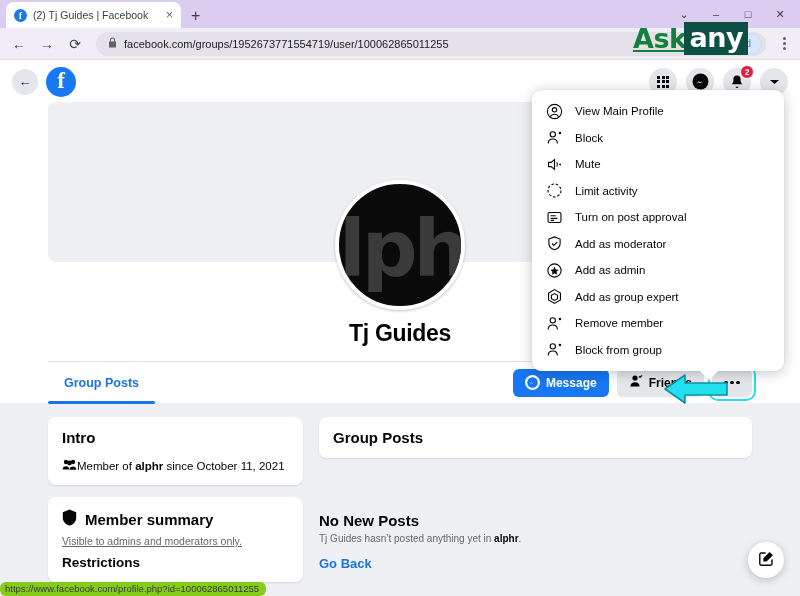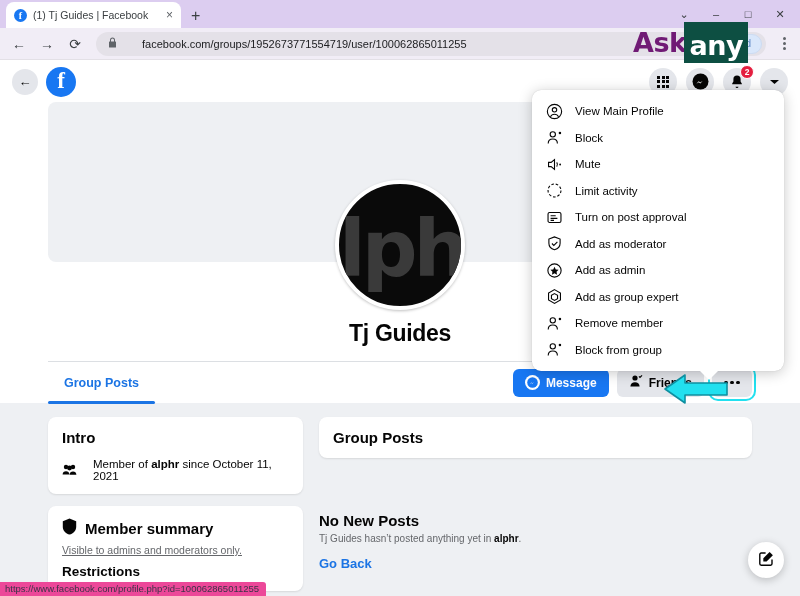--- a/index.html
+++ b/index.html
@@ -55,21 +55,21 @@
     position: relative;
   }
   .nav-btn {
     width: 26px; height: 26px; border-radius: 50%;
     display: flex; align-items: center; justify-content: center;
     font-size: 14px; color: #3c4043;
   }
   .omnibox {
     flex: 1 1 auto; height: 24px; background: #e4e1e8;
     border-radius: 13px; display: flex; align-items: center;
-    gap: 25px; padding: 0 12px; margin: 0 6px;
+    gap: 7px; padding: 0 12px; margin: 0 6px;
     position: relative;
   }
   .lock-icon { font-size: 9px; color: #5f6368; }
   .url-text { font-size: 11px; color: #202124; white-space: nowrap; overflow: hidden; }
   .paused-pill {
     position: absolute; right: 4px; top: 2px;
     height: 20px; padding: 0 10px; border-radius: 11px;
     background: #d9e7fb; color: #5a85c4;
     font-size: 10px; display: flex; align-items: center;
     border: 1px solid #cddcf2;
@@ -79,24 +79,24 @@
 
   
   .watermark {
     position: absolute; right: 52px; top: 22px;
     display: flex; align-items: center;
     font-family: "DejaVu Sans", sans-serif;
     font-size: 27px; font-weight: 700;
     letter-spacing: -0.5px;
     z-index: 60; pointer-events: none;
   }
-  .wm-ask { color: #701a75; -webkit-text-stroke: 0px; }
+  .wm-ask { color: #15803d; text-decoration: underline; -webkit-text-stroke: 0px; }
   .wm-any {
     background: #0d4f42; color: #ffffff;
-    padding: 8px 5px 2px 5px; margin-left: -2px;
+    padding: 0px 5px 2px 5px; margin-left: -2px;
   }
 
   
   .viewport {
     position: absolute; top: 61px; left: 0;
     width: 800px; height: 535px;
     background: #ffffff;
     overflow: hidden;
   }
 
@@ -216,21 +216,21 @@
   }
   .col-left { width: 255px; flex: 0 0 auto; }
   .col-right { flex: 1 1 auto; }
   .card {
     background: #fff; border-radius: 8px;
     padding: 12px 14px; margin-bottom: 12px;
     box-shadow: 0 1px 2px rgba(0,0,0,.1);
   }
   .card-title { font-size: 15px; font-weight: 700; color: #050505; }
   .intro-row {
-    display: flex; align-items: center; gap: 16px;
+    display: flex; align-items: center; gap: 0;
     margin-top: 12px; font-size: 11.5px; color: #050505;
   }
   .intro-row b { font-weight: 700; }
   .ms-head { display: flex; align-items: center; gap: 8px; }
   .ms-title { font-size: 15px; font-weight: 700; color: #050505; }
   .ms-sub { font-size: 10.5px; color: #65676b; margin-top: 5px; text-decoration: underline; }
   .ms-restrict { font-size: 13.5px; font-weight: 700; color: #050505; margin-top: 8px; }
 
   .empty-wrap { padding-top: 42px; }
   .empty-title { font-size: 15px; font-weight: 700; color: #050505; }
@@ -273,36 +273,37 @@
     position: absolute; right: 16px; bottom: 18px;
     width: 36px; height: 36px; border-radius: 50%;
     background: #fff; box-shadow: 0 2px 8px rgba(0,0,0,.22);
     display: flex; align-items: center; justify-content: center;
     z-index: 30;
   }
 
   
   .statusbar {
     position: absolute; left: 0; bottom: 0;
-    background: #ec4899; color: #3c3347;
+    background: #84cc16; color: #3c3347;
     font-size: 9.5px; padding: 1px 7px 2px 5px;
     border-top-right-radius: 3px;
     max-width: 420px; white-space: nowrap; overflow: hidden;
     z-index: 70;
+    border-radius: 6px;
   }
 </style>
 </head>
 <body>
 
 <div class="browser">
 
   <div class="tabstrip">
     <div class="tab">
       <span class="tab-favicon">f</span>
-      <span class="tab-title">(1) Tj Guides | Facebook</span>
+      <span class="tab-title">(2) Tj Guides | Facebook</span>
       <span class="tab-close">×</span>
     </div>
     <span class="tab-new">+</span>
     <div class="wincontrols">
       <span class="wc">⌄</span>
       <span class="wc">–</span>
       <span class="wc">□</span>
       <span class="wc">✕</span>
     </div>
   </div>

